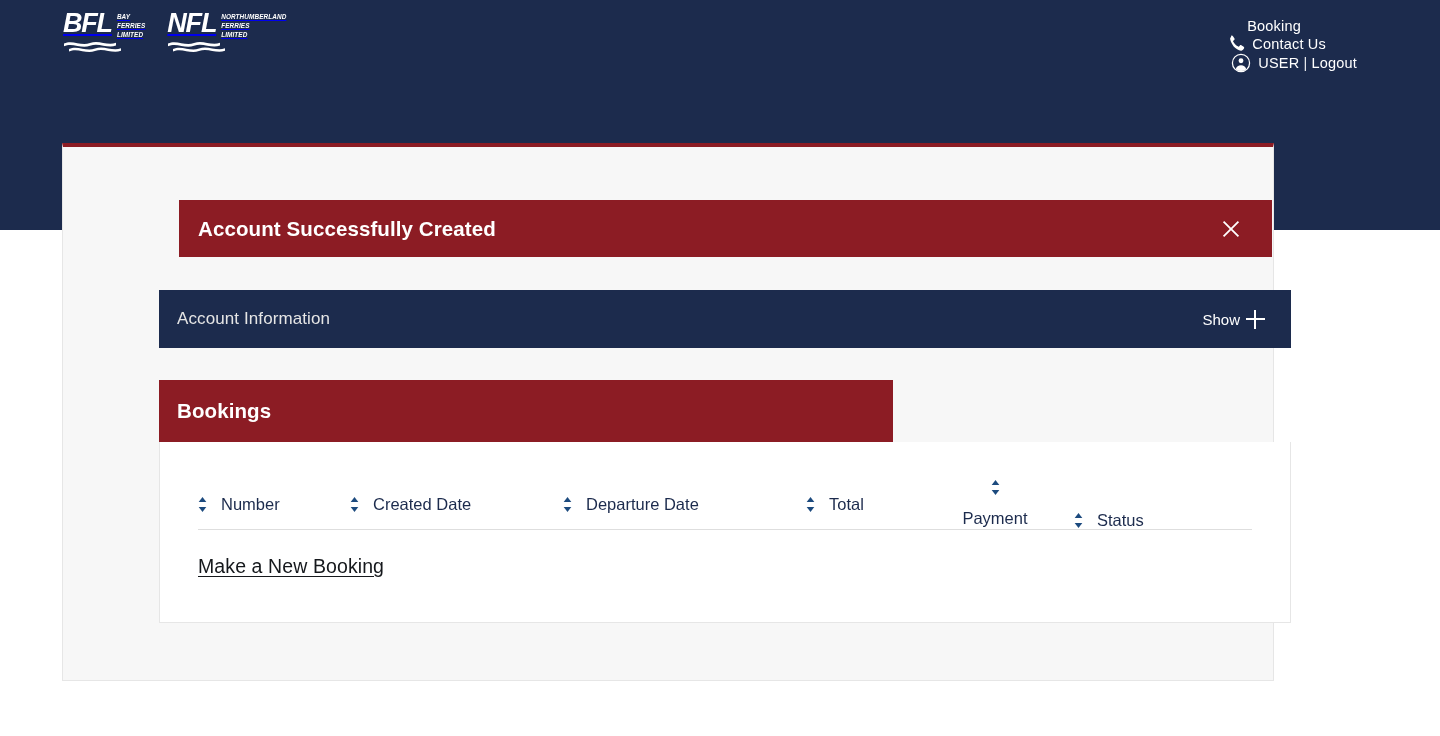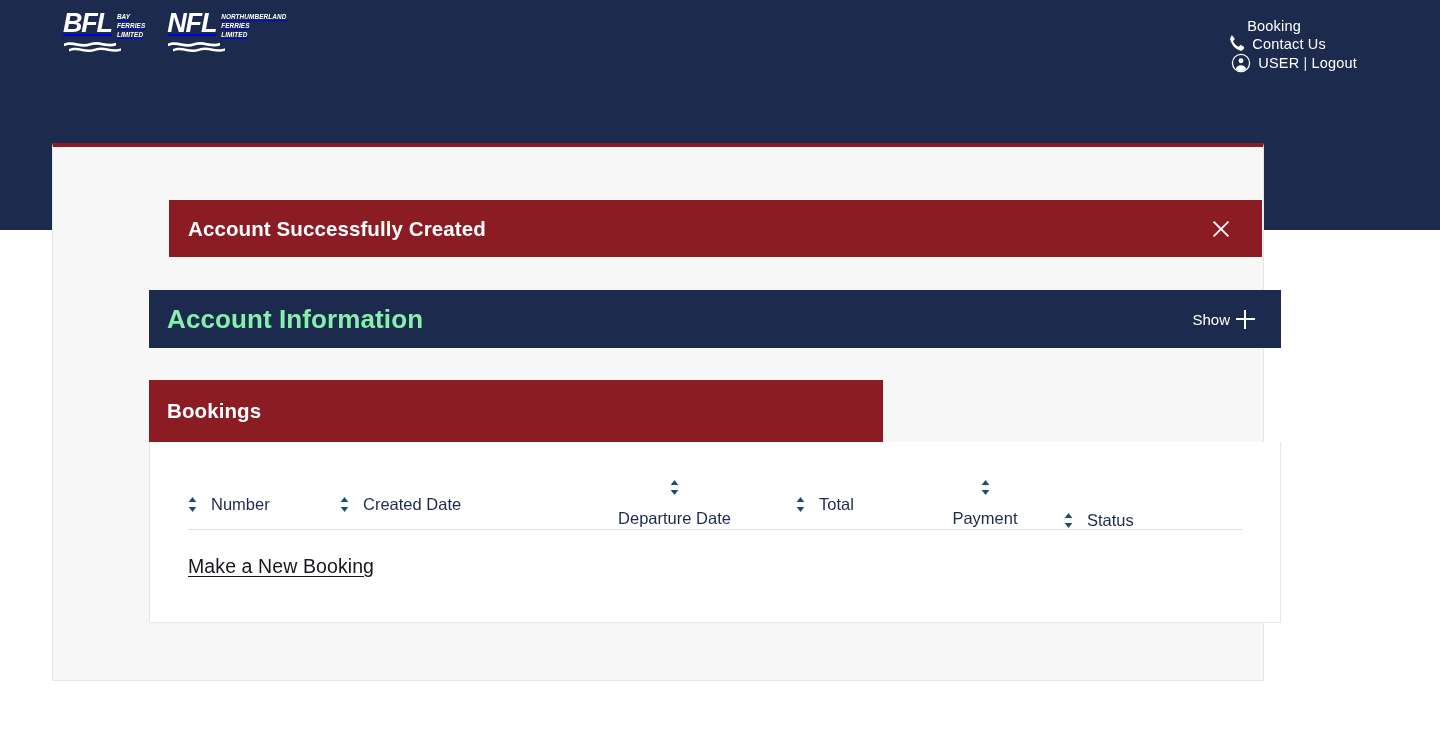--- a/index.html
+++ b/index.html
@@ -97,21 +97,21 @@
   }
   .nav-item.booking { margin-right: 40px; }
   .nav-item.contact { margin-right: 36px; }
   .nav-icon { display: flex; align-items: center; }
   .nav-user-label { font-size: 14.5px; }
   .nav-user-label .sep { opacity: .9; }
 
   
   .card {
     position: absolute;
-    left: 52px; top: 143px;
+    left: 62px; top: 143px;
     width: 1212px;
     height: 538px;
     background: #f7f7f7;
     border: 1px solid #e6e6e6;
     border-top: 4px solid #8c1c24;
   }
 
   
   .alert {
     position: absolute;
@@ -144,23 +144,23 @@
     left: 96px; top: 143px;
     width: 1132px;
     height: 58px;
     background: #1c2b4d;
     display: flex;
     align-items: center;
     justify-content: space-between;
     padding: 0 26px 0 18px;
   }
   .acct-title {
-    color: #86efac;
-    font-size: 26px;
-    font-weight: bold;
+    color: #e5e5e5;
+    font-size: 17px;
+    font-weight: normal;
     letter-spacing: 0.1px;
   }
   .acct-toggle {
     display: flex;
     align-items: center;
     gap: 6px;
     color: #ffffff;
     font-size: 15px;
     cursor: pointer;
     background: none; border: none;
@@ -253,21 +253,21 @@
     display: flex;
     align-items: center;
     gap: 14px;
     color: #1c2b4d;
     font-size: 16.5px;
     cursor: pointer;
     white-space: nowrap;
   }
   .th:nth-child(1) { width: 152px; }
   .th:nth-child(2) { width: 213px; }
-  .th:nth-child(3) { width: 243px; flex-direction: column; }
+  .th:nth-child(3) { width: 243px; }
   .th:nth-child(4) { width: 110px; }
   .th:nth-child(5) { width: 158px; flex-direction: column; }
   .th:nth-child(6) { width: 120px; margin-top: 33px; }
   .sort-icon { display: flex; align-items: center; }
 
   .tbl-divider {
     position: absolute;
     left: 38px; top: 87px;
     width: 1054px;
     height: 1px;

